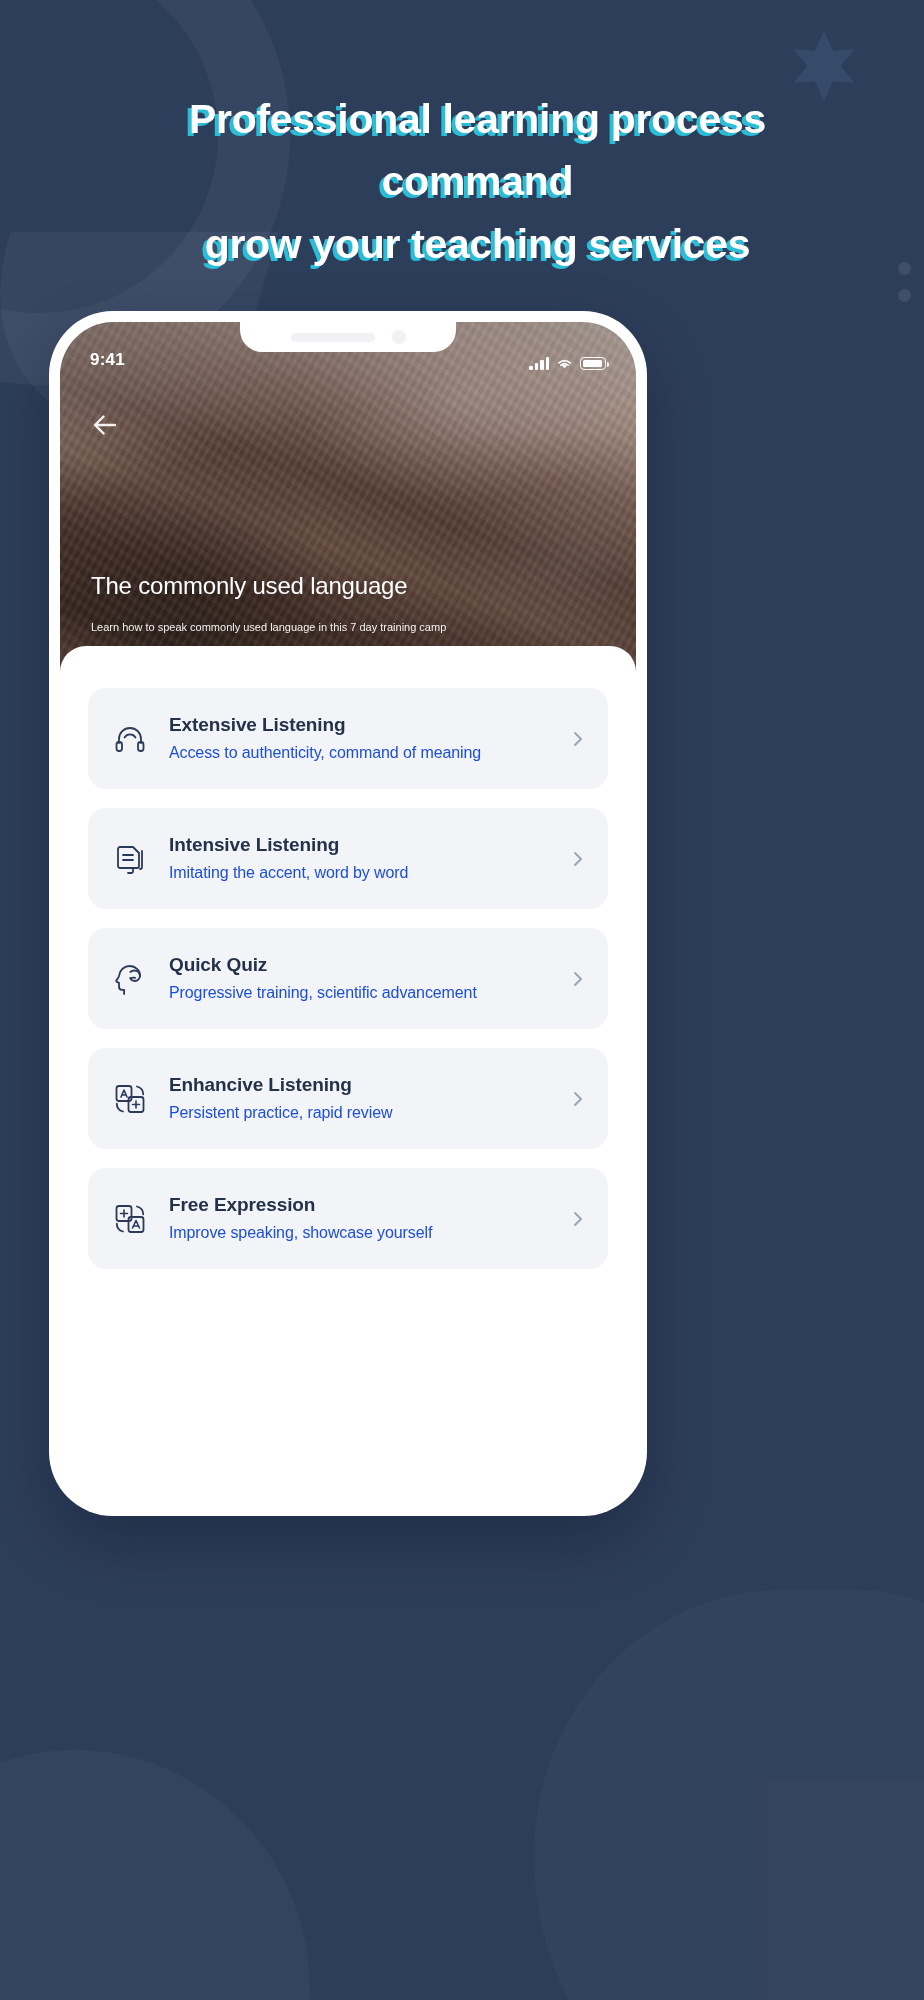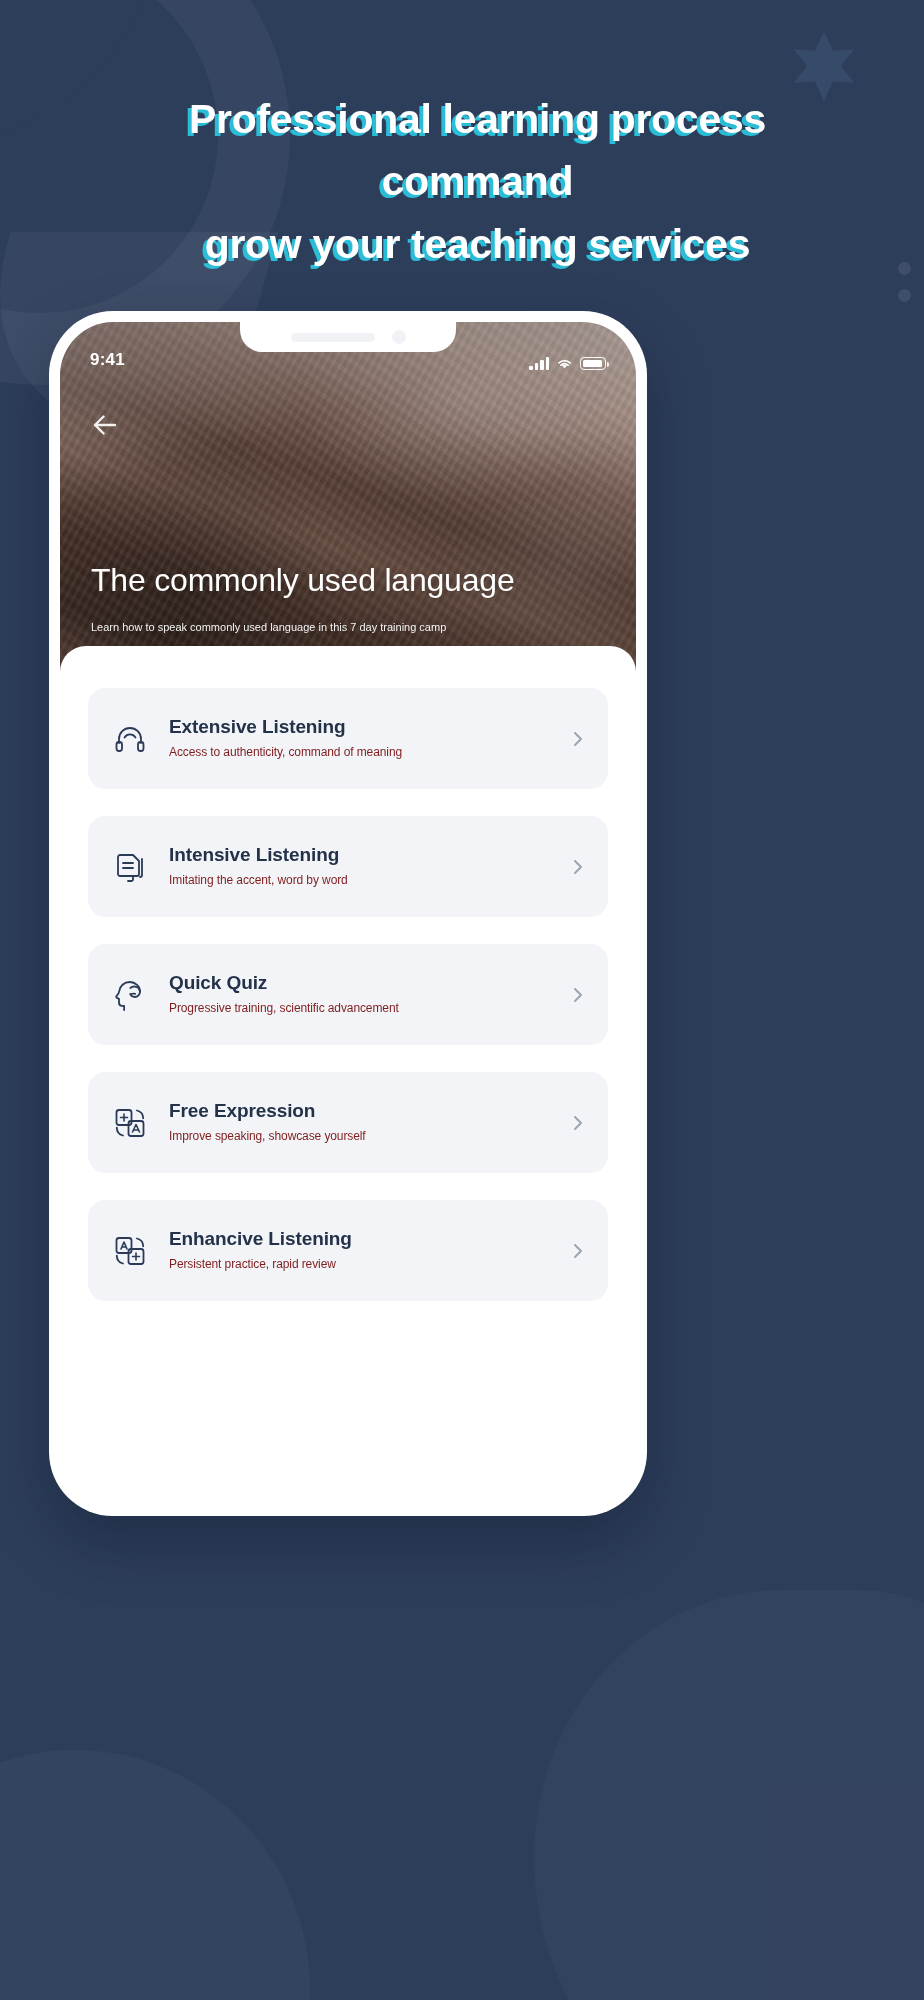--- a/index.html
+++ b/index.html
@@ -195,21 +195,21 @@
     cursor:pointer;
   }
 
   .hero-text {
     position:absolute;
     left:31px; right:30px; bottom:36px;
     z-index:20;
     color:#ffffff;
   }
   .hero-title {
-    font-size:32px;
+    font-size:24px;
     font-weight:500;
     line-height:1.28;
     letter-spacing:-.2px;
     margin-bottom:18px;
     text-shadow:0 2px 10px rgba(0,0,0,.24);
   }
   .hero-sub {
     font-size:11px;
     line-height:1.52;
     color:rgba(255,255,255,.95);
@@ -220,21 +220,21 @@
   .sheet {
     position:relative;
     margin-top:-26px;
     background:#ffffff;
     border-radius:26px 26px 0 0;
     padding:42px 28px 26px;
     z-index:10;
     height:calc(100% - 324px);
     display:flex;
     flex-direction:column;
-    gap:27px;
+    gap:19px;
   }
 
   .row {
     background:#f2f4f8;
     border-radius:18px;
     padding:17px 20px 17px 20px;
     display:flex;
     align-items:center;
     gap:17px;
     min-height:101px;
@@ -248,23 +248,23 @@
   }
   .row-body { flex:1 1 auto; min-width:0; }
   .row-title {
     font-size:19px;
     font-weight:700;
     color:#243249;
     letter-spacing:-.1px;
     margin-bottom:6px;
   }
   .row-desc {
-    font-size:12px;
+    font-size:16px;
     line-height:1.36;
-    color:#7f1d1d;
+    color:#1d4ed8;
     letter-spacing:-.1px;
   }
   .row-chev {
     flex:0 0 20px;
     color:#9aa3b3;
     display:flex; align-items:center; justify-content:center;
   }
 </style>
 </head>
 <body>
@@ -387,54 +387,54 @@
           <span class="row-chev">
             <svg width="20" height="20" viewBox="0 0 20 20" fill="none" stroke="currentColor" stroke-width="1.9" stroke-linecap="round" stroke-linejoin="round">
               <path d="M7 4l6 6-6 6"></path>
             </svg>
           </span>
         </div>
         <div class="row">
           <span class="row-icon">
             <svg width="40" height="40" viewBox="0 0 40 40" fill="none" stroke="currentColor" stroke-width="1.8" stroke-linecap="round" stroke-linejoin="round">
               <rect x="6.5" y="7" width="15" height="15" rx="2.5"></rect>
+              <path d="M11 18l3-7 3 7M12 16h4" stroke-width="1.6"></path>
+              <rect x="18.5" y="18" width="15" height="15" rx="2.5"></rect>
+              <path d="M22.5 25.5h7M26 22v7" stroke-width="1.6"></path>
+              <path d="M27 7.5c3.6.9 6.2 4 6.2 7.8"></path>
+              <path d="M13 32.5c-3.6-.9-6.2-4-6.2-7.8"></path>
+            </svg>
+          </span>
+          <span class="row-body">
+            <span class="row-title" style="display: block;">Enhancive Listening</span>
+            <span class="row-desc" style="display: block;">Persistent practice, rapid review</span>
+          </span>
+          <span class="row-chev">
+            <svg width="20" height="20" viewBox="0 0 20 20" fill="none" stroke="currentColor" stroke-width="1.9" stroke-linecap="round" stroke-linejoin="round">
+              <path d="M7 4l6 6-6 6"></path>
+            </svg>
+          </span>
+        </div>
+        <div class="row">
+          <span class="row-icon">
+            <svg width="40" height="40" viewBox="0 0 40 40" fill="none" stroke="currentColor" stroke-width="1.8" stroke-linecap="round" stroke-linejoin="round">
+              <rect x="6.5" y="7" width="15" height="15" rx="2.5"></rect>
               <path d="M10.5 14.5h7M14 11v7" stroke-width="1.6"></path>
               <rect x="18.5" y="18" width="15" height="15" rx="2.5"></rect>
               <path d="M22.5 29l3.5-7.5 3.5 7.5M24 27h4" stroke-width="1.6"></path>
               <path d="M27 7.5c3.6.9 6.2 4 6.2 7.8"></path>
               <path d="M13 32.5c-3.6-.9-6.2-4-6.2-7.8"></path>
             </svg>
           </span>
           <span class="row-body">
             <span class="row-title" style="display: block;">Free Expression</span>
             <span class="row-desc" style="display: block;">Improve speaking, showcase yourself</span>
           </span>
           <span class="row-chev">
             <svg width="20" height="20" viewBox="0 0 20 20" fill="none" stroke="currentColor" stroke-width="1.9" stroke-linecap="round" stroke-linejoin="round">
               <path d="M7 4l6 6-6 6"></path>
             </svg>
           </span>
         </div>
-        <div class="row">
-          <span class="row-icon">
-            <svg width="40" height="40" viewBox="0 0 40 40" fill="none" stroke="currentColor" stroke-width="1.8" stroke-linecap="round" stroke-linejoin="round">
-              <rect x="6.5" y="7" width="15" height="15" rx="2.5"></rect>
-              <path d="M11 18l3-7 3 7M12 16h4" stroke-width="1.6"></path>
-              <rect x="18.5" y="18" width="15" height="15" rx="2.5"></rect>
-              <path d="M22.5 25.5h7M26 22v7" stroke-width="1.6"></path>
-              <path d="M27 7.5c3.6.9 6.2 4 6.2 7.8"></path>
-              <path d="M13 32.5c-3.6-.9-6.2-4-6.2-7.8"></path>
-            </svg>
-          </span>
-          <span class="row-body">
-            <span class="row-title" style="display: block;">Enhancive Listening</span>
-            <span class="row-desc" style="display: block;">Persistent practice, rapid review</span>
-          </span>
-          <span class="row-chev">
-            <svg width="20" height="20" viewBox="0 0 20 20" fill="none" stroke="currentColor" stroke-width="1.9" stroke-linecap="round" stroke-linejoin="round">
-              <path d="M7 4l6 6-6 6"></path>
-            </svg>
-          </span>
-        </div>
       </div>
 
   </div>
 </div>
 
 </body></html>

